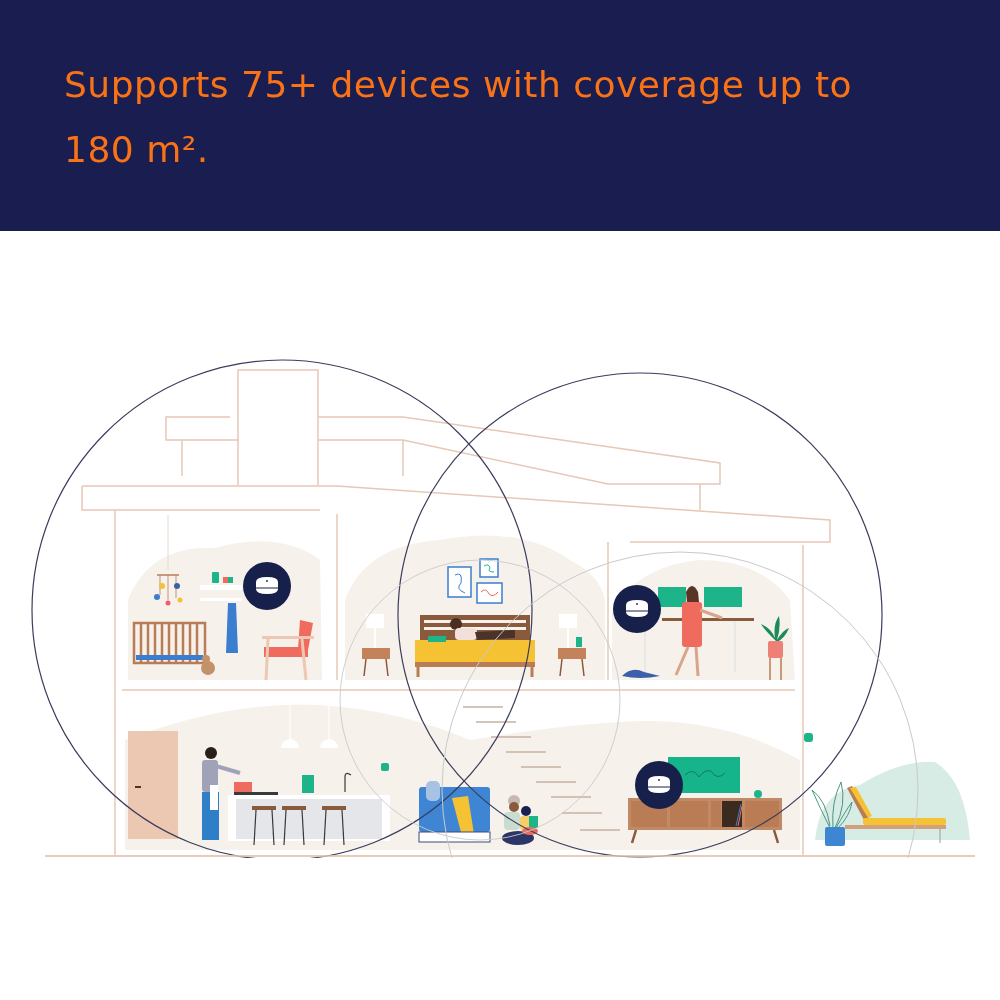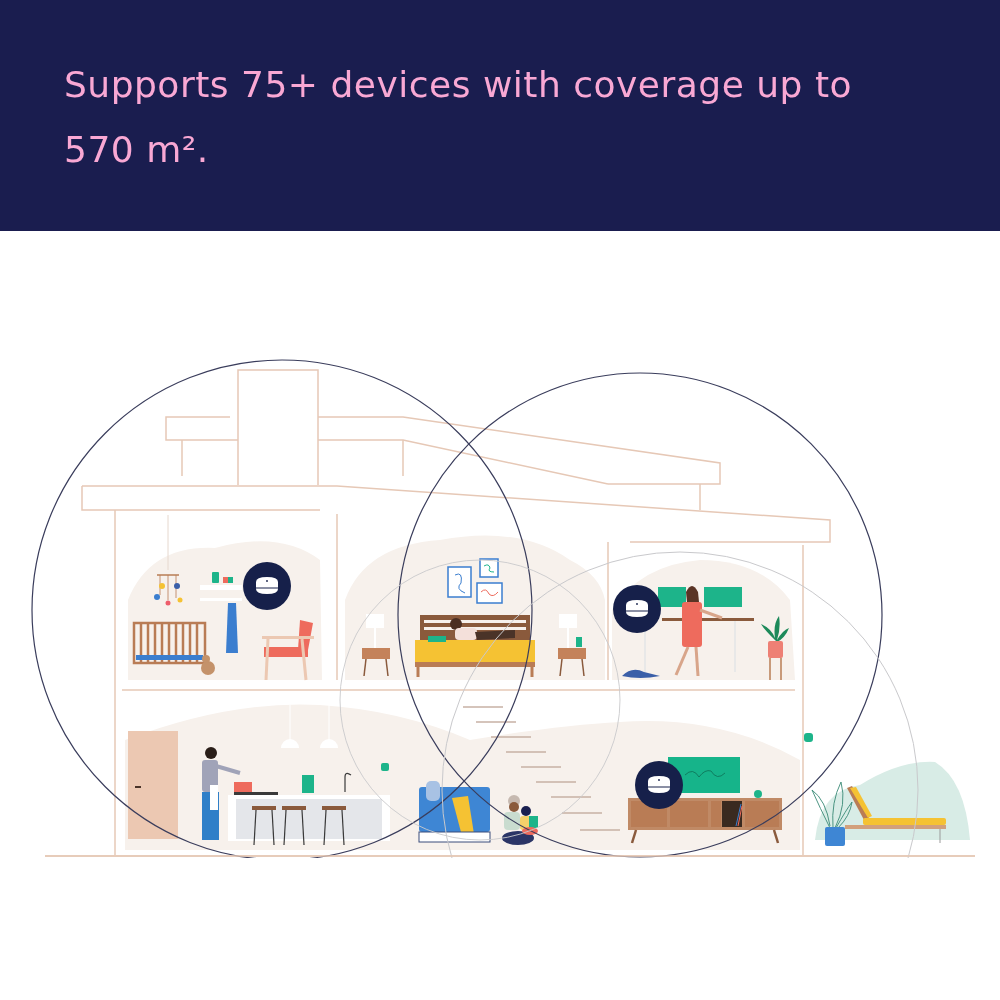--- a/index.html
+++ b/index.html
@@ -1,26 +1,26 @@
 <!DOCTYPE html>
 <html><head>
 <meta charset="utf-8">
 <style>
   html, body { margin:0; padding:0; }
   body { width:1000px; height:1000px; background:#ffffff; overflow:hidden; position:relative; font-family:"DejaVu Sans", sans-serif; }
   .banner { position:absolute; left:0; top:0; width:1000px; height:231px; background:#1a1d4f; }
-  .headline { position:absolute; left:64px; top:52px; width:880px; color:#f9a8d4; font-family:"DejaVu Sans", sans-serif; font-size:36px; line-height:65px; letter-spacing:0.5px; margin:0; font-weight:normal; }
+  .headline { position:absolute; left:64px; top:52px; width:880px; color:#f97316; font-family:"DejaVu Sans", sans-serif; font-size:36px; line-height:65px; letter-spacing:0.5px; margin:0; font-weight:normal; }
   .illustration { position:absolute; left:0; top:231px; width:1000px; height:769px; }
   svg { display:block; }
 </style>
 </head>
 <body>
 
 <div class="banner">
-  <p class="headline"><span>Supports 75+ devices with coverage up to</span><br><span>570 m².</span></p>
+  <p class="headline"><span>Supports 75+ devices with coverage up to</span><br><span>180 m².</span></p>
 </div>
 
 <div class="illustration">
 <svg width="1000" height="769" viewBox="0 231 1000 769" xmlns="http://www.w3.org/2000/svg">
 
   <g>
     <path d="M128 680 L128 600 Q150 545 215 548 Q280 530 320 560 L322 680 Z" fill="#f7f1ec"></path>
     <path d="M345 680 L345 600 Q365 545 440 540 Q520 525 570 560 Q600 575 605 600 L605 680 Z" fill="#f7f1ec"></path>
     <path d="M612 680 L612 610 Q640 565 700 560 Q760 560 790 600 L795 680 Z" fill="#f7f1ec"></path>
     <path d="M125 850 L125 740 Q230 700 320 705 Q400 710 470 740 Q560 725 620 722 Q720 715 800 760 L800 850 Z" fill="#f7f1ec"></path>

